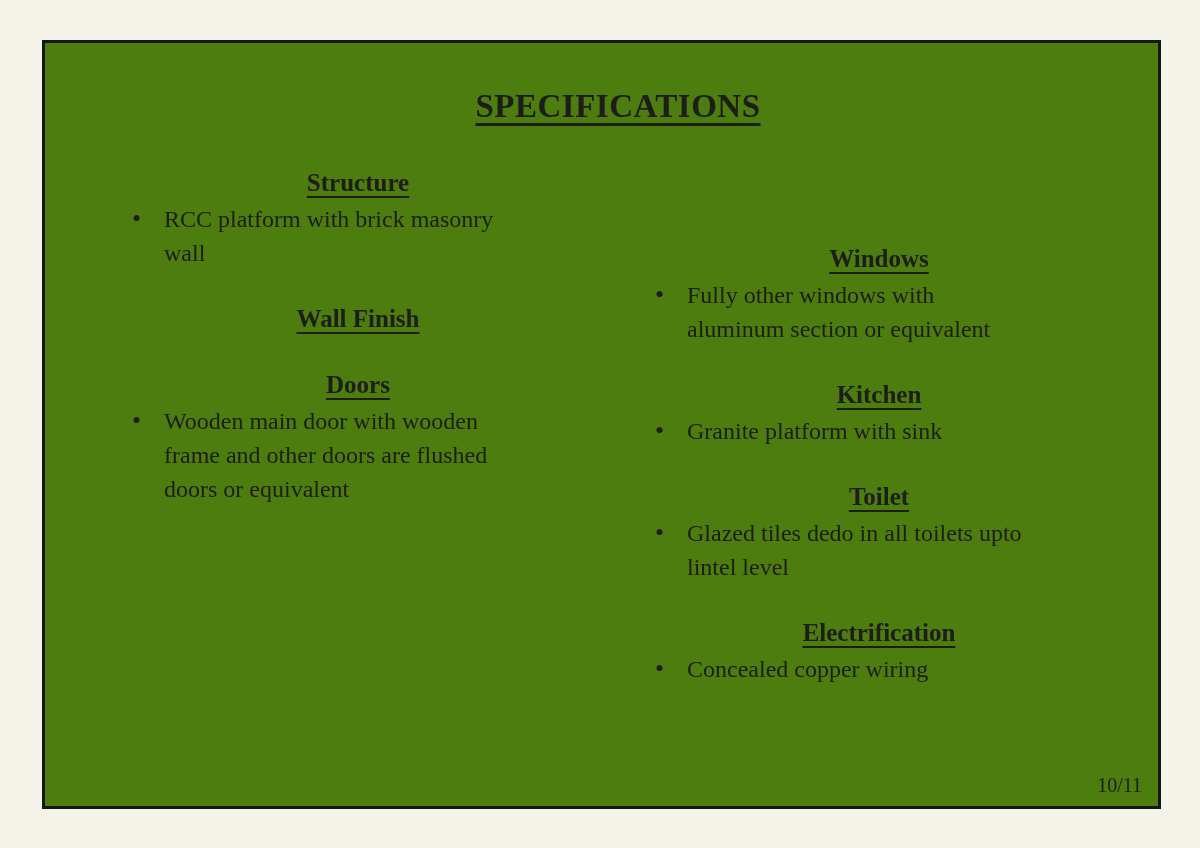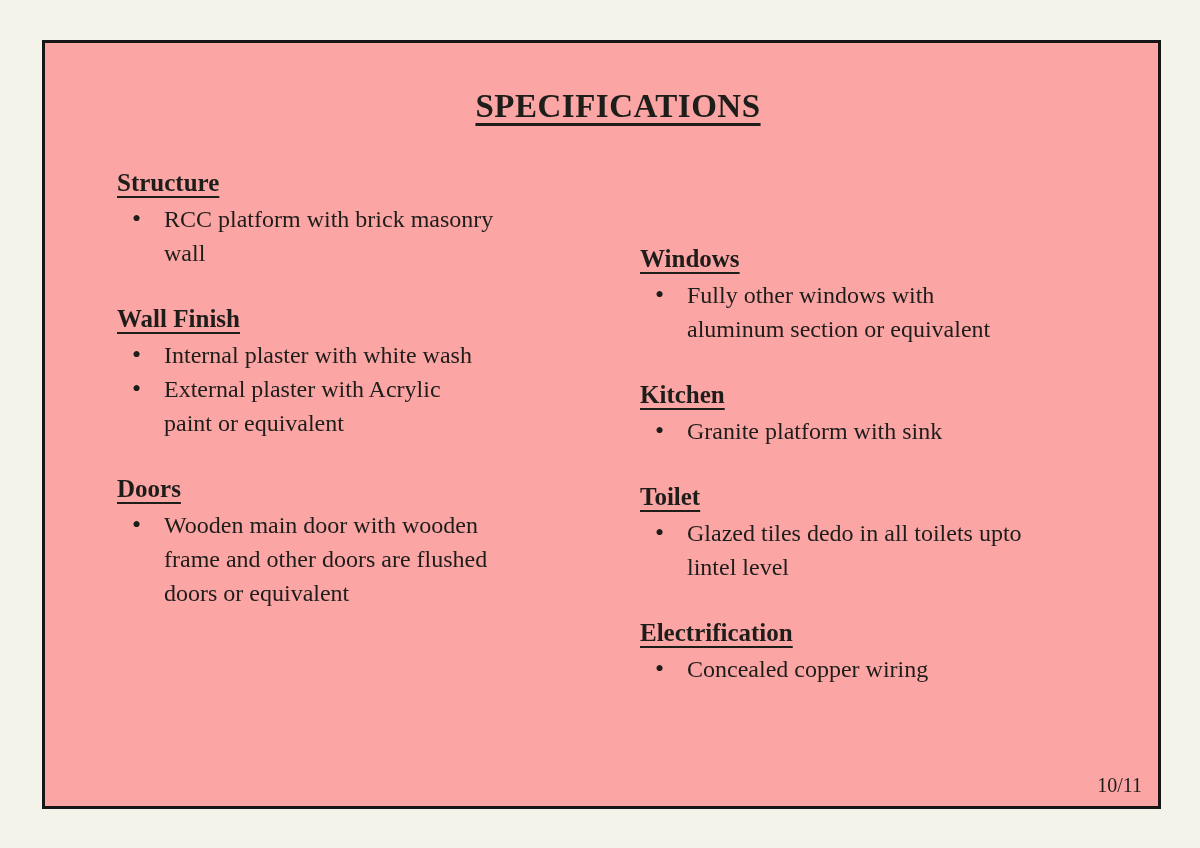--- a/index.html
+++ b/index.html
@@ -6,39 +6,39 @@
   body{width:1200px;height:848px;overflow:hidden;}
   .canvas{
     position:relative;width:1200px;height:848px;
     background:#f4f3ea;
     font-family:"Liberation Serif","DejaVu Serif",serif;
     color:#1d1d1a;
   }
   .page{
     position:absolute;left:42px;top:40px;width:1113px;height:763px;
     border:3px solid #161616;
-    background:#fca5a5;
+    background:#4d7c0f;
   }
   .watermark{
     position:absolute;left:292px;top:125px;width:600px;height:600px;
     pointer-events:none;
   }
   .title{
     position:absolute;left:0;right:0;top:88px;text-align:center;
     transform:translateX(18px);
     font-size:33px;font-weight:bold;letter-spacing:.5px;
     text-decoration:underline;text-decoration-thickness:2.5px;text-underline-offset:6px;
   }
   .col{position:absolute;}
   .col-left{left:117px;top:166px;width:482px;}
   .col-right{left:640px;top:242px;width:478px;}
   .section{margin:0 0 32px 0;}
   .section h2{
     margin:0 0 2px 0;font-size:25px;line-height:34px;font-weight:bold;
-    text-decoration:underline;text-decoration-thickness:2px;text-underline-offset:5px;
+    text-decoration:underline;text-decoration-thickness:2px;text-underline-offset:5px;text-align:center;
   }
   .section ul{margin:0;padding:0;list-style:none;}
   .section li{
     position:relative;padding-left:47px;font-size:24px;line-height:34px;
     white-space:pre-line;
   }
   .section li::before{
     content:"\2022";position:absolute;left:15px;top:0;
     font-size:26px;line-height:34px;
   }
@@ -111,25 +111,20 @@
   <div class="col col-left">
       <div class="section">
         <h2>Structure</h2>
         <ul>
           <li>RCC platform with brick masonry
 wall</li>
         </ul>
       </div>
       <div class="section">
         <h2>Wall Finish</h2>
-        <ul>
-          <li>Internal plaster with white wash</li>
-          <li>External plaster with Acrylic
-paint or equivalent</li>
-        </ul>
       </div>
       <div class="section">
         <h2>Doors</h2>
         <ul>
           <li>Wooden main door with wooden
 frame and other doors are flushed
 doors or equivalent</li>
         </ul>
       </div>
     </div>

